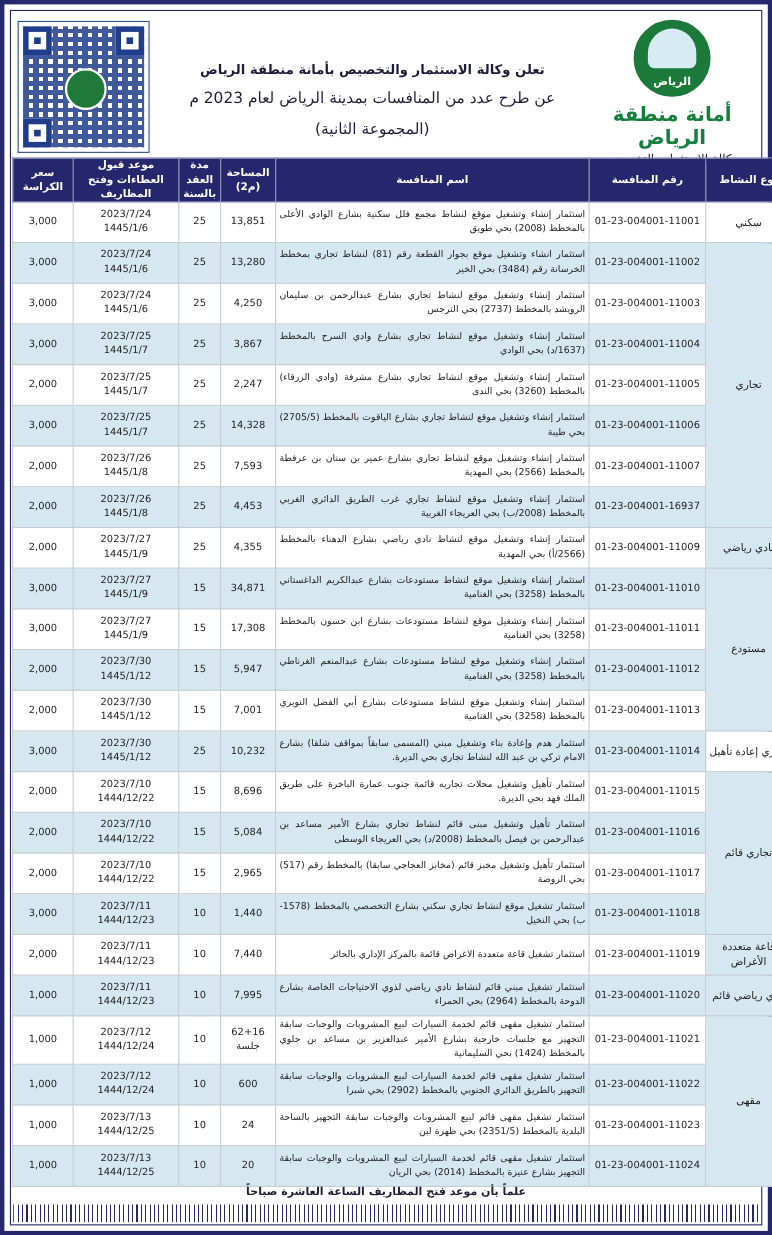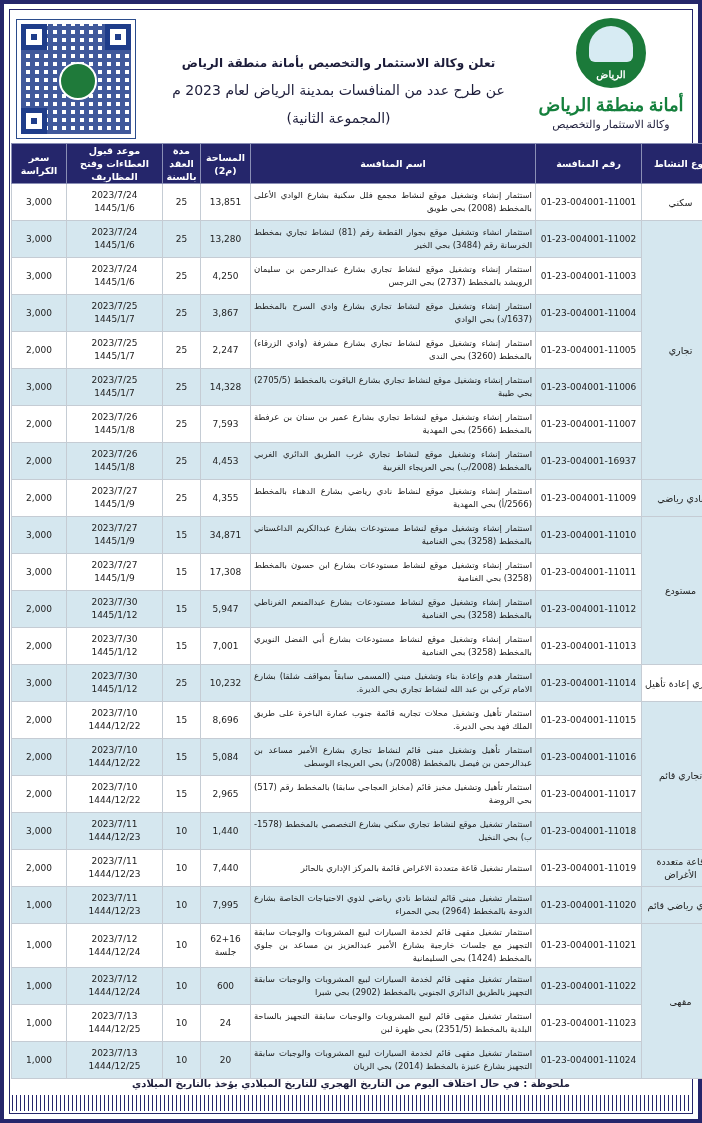--- a/index.html
+++ b/index.html
@@ -13,21 +13,21 @@
        repeating-linear-gradient(90deg, #1f3d8a 0 5px, transparent 5px 9px),
        repeating-linear-gradient(0deg, #1f3d8a 0 4px, #fff 4px 8px);
      opacity:0.85; }
   .qr-corner { position:absolute; width:26px; height:26px; border:5px solid #1f3d8a; background:#fff; box-sizing:border-box; }
   .qr-corner::after { content:""; position:absolute; left:5px; top:5px; width:6px; height:6px; background:#1f3d8a; }
   .qr-logo { position:absolute; left:42px; top:42px; width:34px; height:34px; border-radius:50%; background:#1f7a3a; border:2px solid #fff; }
   .titles { position:absolute; left:135px; right:160px; top:0; height:132px; text-align:center; direction:rtl; color:#1d1d3a; }
   .t1 { font-weight:bold; font-size:12px; margin-top:46px; }
   .t2 { font-size:14px; margin-top:12px;text-align:center; }
   .t3 { font-size:14px; margin-top:12px; }
-  .brand { position:absolute; right:6px; top:8px; width:150px; height:120px; text-align:center; direction:rtl;font-family:Liberation Serif, serif; }
+  .brand { position:absolute; right:6px; top:8px; width:150px; height:120px; text-align:center; direction:rtl; }
   .emblem { width:66px; height:66px; border-radius:50%; background:#1b7a3a; margin:0 auto; position:relative; border:2px solid #1b7a3a; }
   .emblem-inner { position:absolute; left:11px; top:6px; width:44px; height:36px; border-radius:22px 22px 6px 6px; background:#d7ebf3; }
   .emblem-text { position:absolute; left:0; right:0; bottom:6px; color:#fff; font-size:10px; font-weight:bold; }
   .brand-name { font-size:18px; font-weight:bold; color:#15803d; margin-top:6px; }
   .brand-sub { font-size:11px; color:#1d1d3a; margin-top:2px; }
   table { position:absolute; left:1px; top:133px; width:690px; border-collapse:collapse; direction:rtl; table-layout:fixed; }
   th { background:#25266b; color:#fff; font-size:9.5px; font-weight:bold; border:1px solid #8a8fb5; height:30px; padding:0 2px; line-height:13px; }
   td { border:1px solid #c5ccd4; font-size:8.5px; color:#222; text-align:center; padding:2px 3px; line-height:13px; }
   td.name { text-align:justify; font-size:8.5px; }
   tr.alt td { background:#d5e7ef; }
@@ -361,18 +361,17 @@
             <td class="num">
               <div>2023/7/13</div>
               <div>1444/12/25</div>
             </td>
             <td class="num">1,000</td>
           </tr>
         </tbody>
     </table>
 
     <div class="footer">
-      <div>ملحوظة : في حال اختلاف اليوم من التاريخ الهجري للتاريخ الميلادي يؤخذ بالتاريخ الميلادي</div>
       <div>علماً بأن موعد فتح المظاريف الساعة العاشرة صباحاً</div>
     </div>
     <div class="ruler"></div>
   </div>
 </div>
 
 </body></html>

